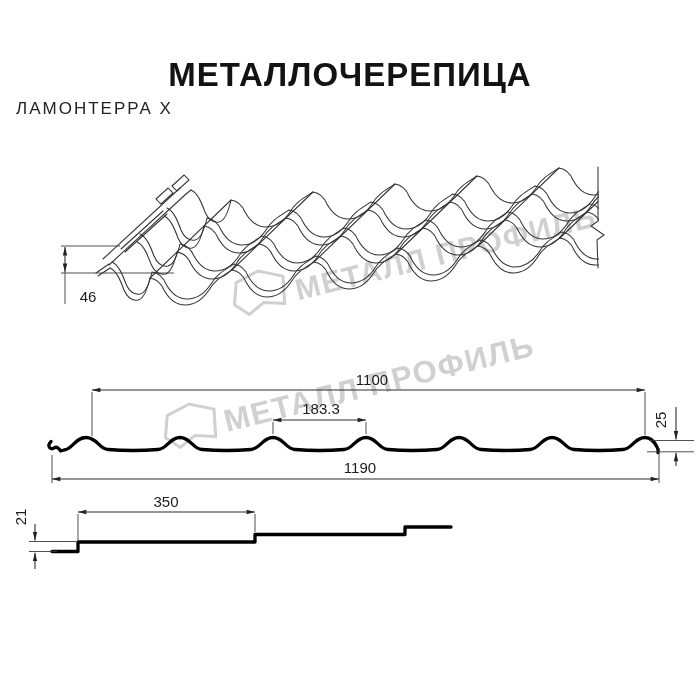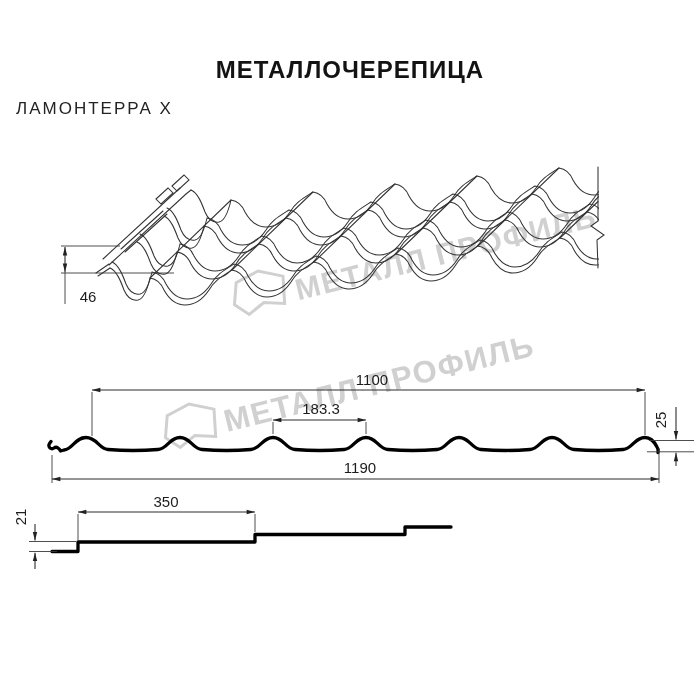--- a/index.html
+++ b/index.html
@@ -1,19 +1,19 @@
 <!DOCTYPE html>
 <html><head>
 <meta charset="utf-8">
 <style>
   html,body{margin:0;padding:0;background:#fff;}
   #stage{position:relative;width:700px;height:700px;background:#ffffff;overflow:hidden;
          font-family:"Liberation Sans",sans-serif;}
   #title{position:absolute;left:0;top:56px;width:700px;text-align:center;
-         font-size:24px;font-weight:800;letter-spacing:1px;color:#131313;}
+         font-size:33px;font-weight:800;letter-spacing:1px;color:#131313;}
   #subtitle{position:absolute;left:16px;top:99px;width:700px;text-align:left;
          font-size:17px;font-weight:500;letter-spacing:2px;color:#232323;}
   svg{position:absolute;left:0;top:0;}
   .thin{stroke:#333;stroke-width:1.05;fill:none;stroke-linecap:round;}
   .thick{stroke:#000;stroke-width:3.3;fill:none;stroke-linejoin:round;stroke-linecap:round;}
   .ext{stroke:#3a3a3a;stroke-width:.9;fill:none;}
   .dim{stroke:#2c2c2c;stroke-width:1.1;fill:none;}
   .dimtext{font-family:"Liberation Sans",sans-serif;font-size:15px;fill:#1c1c1c;}
   .wmtext{font-family:"Liberation Sans",sans-serif;font-weight:bold;letter-spacing:1.5px;}
 </style>

